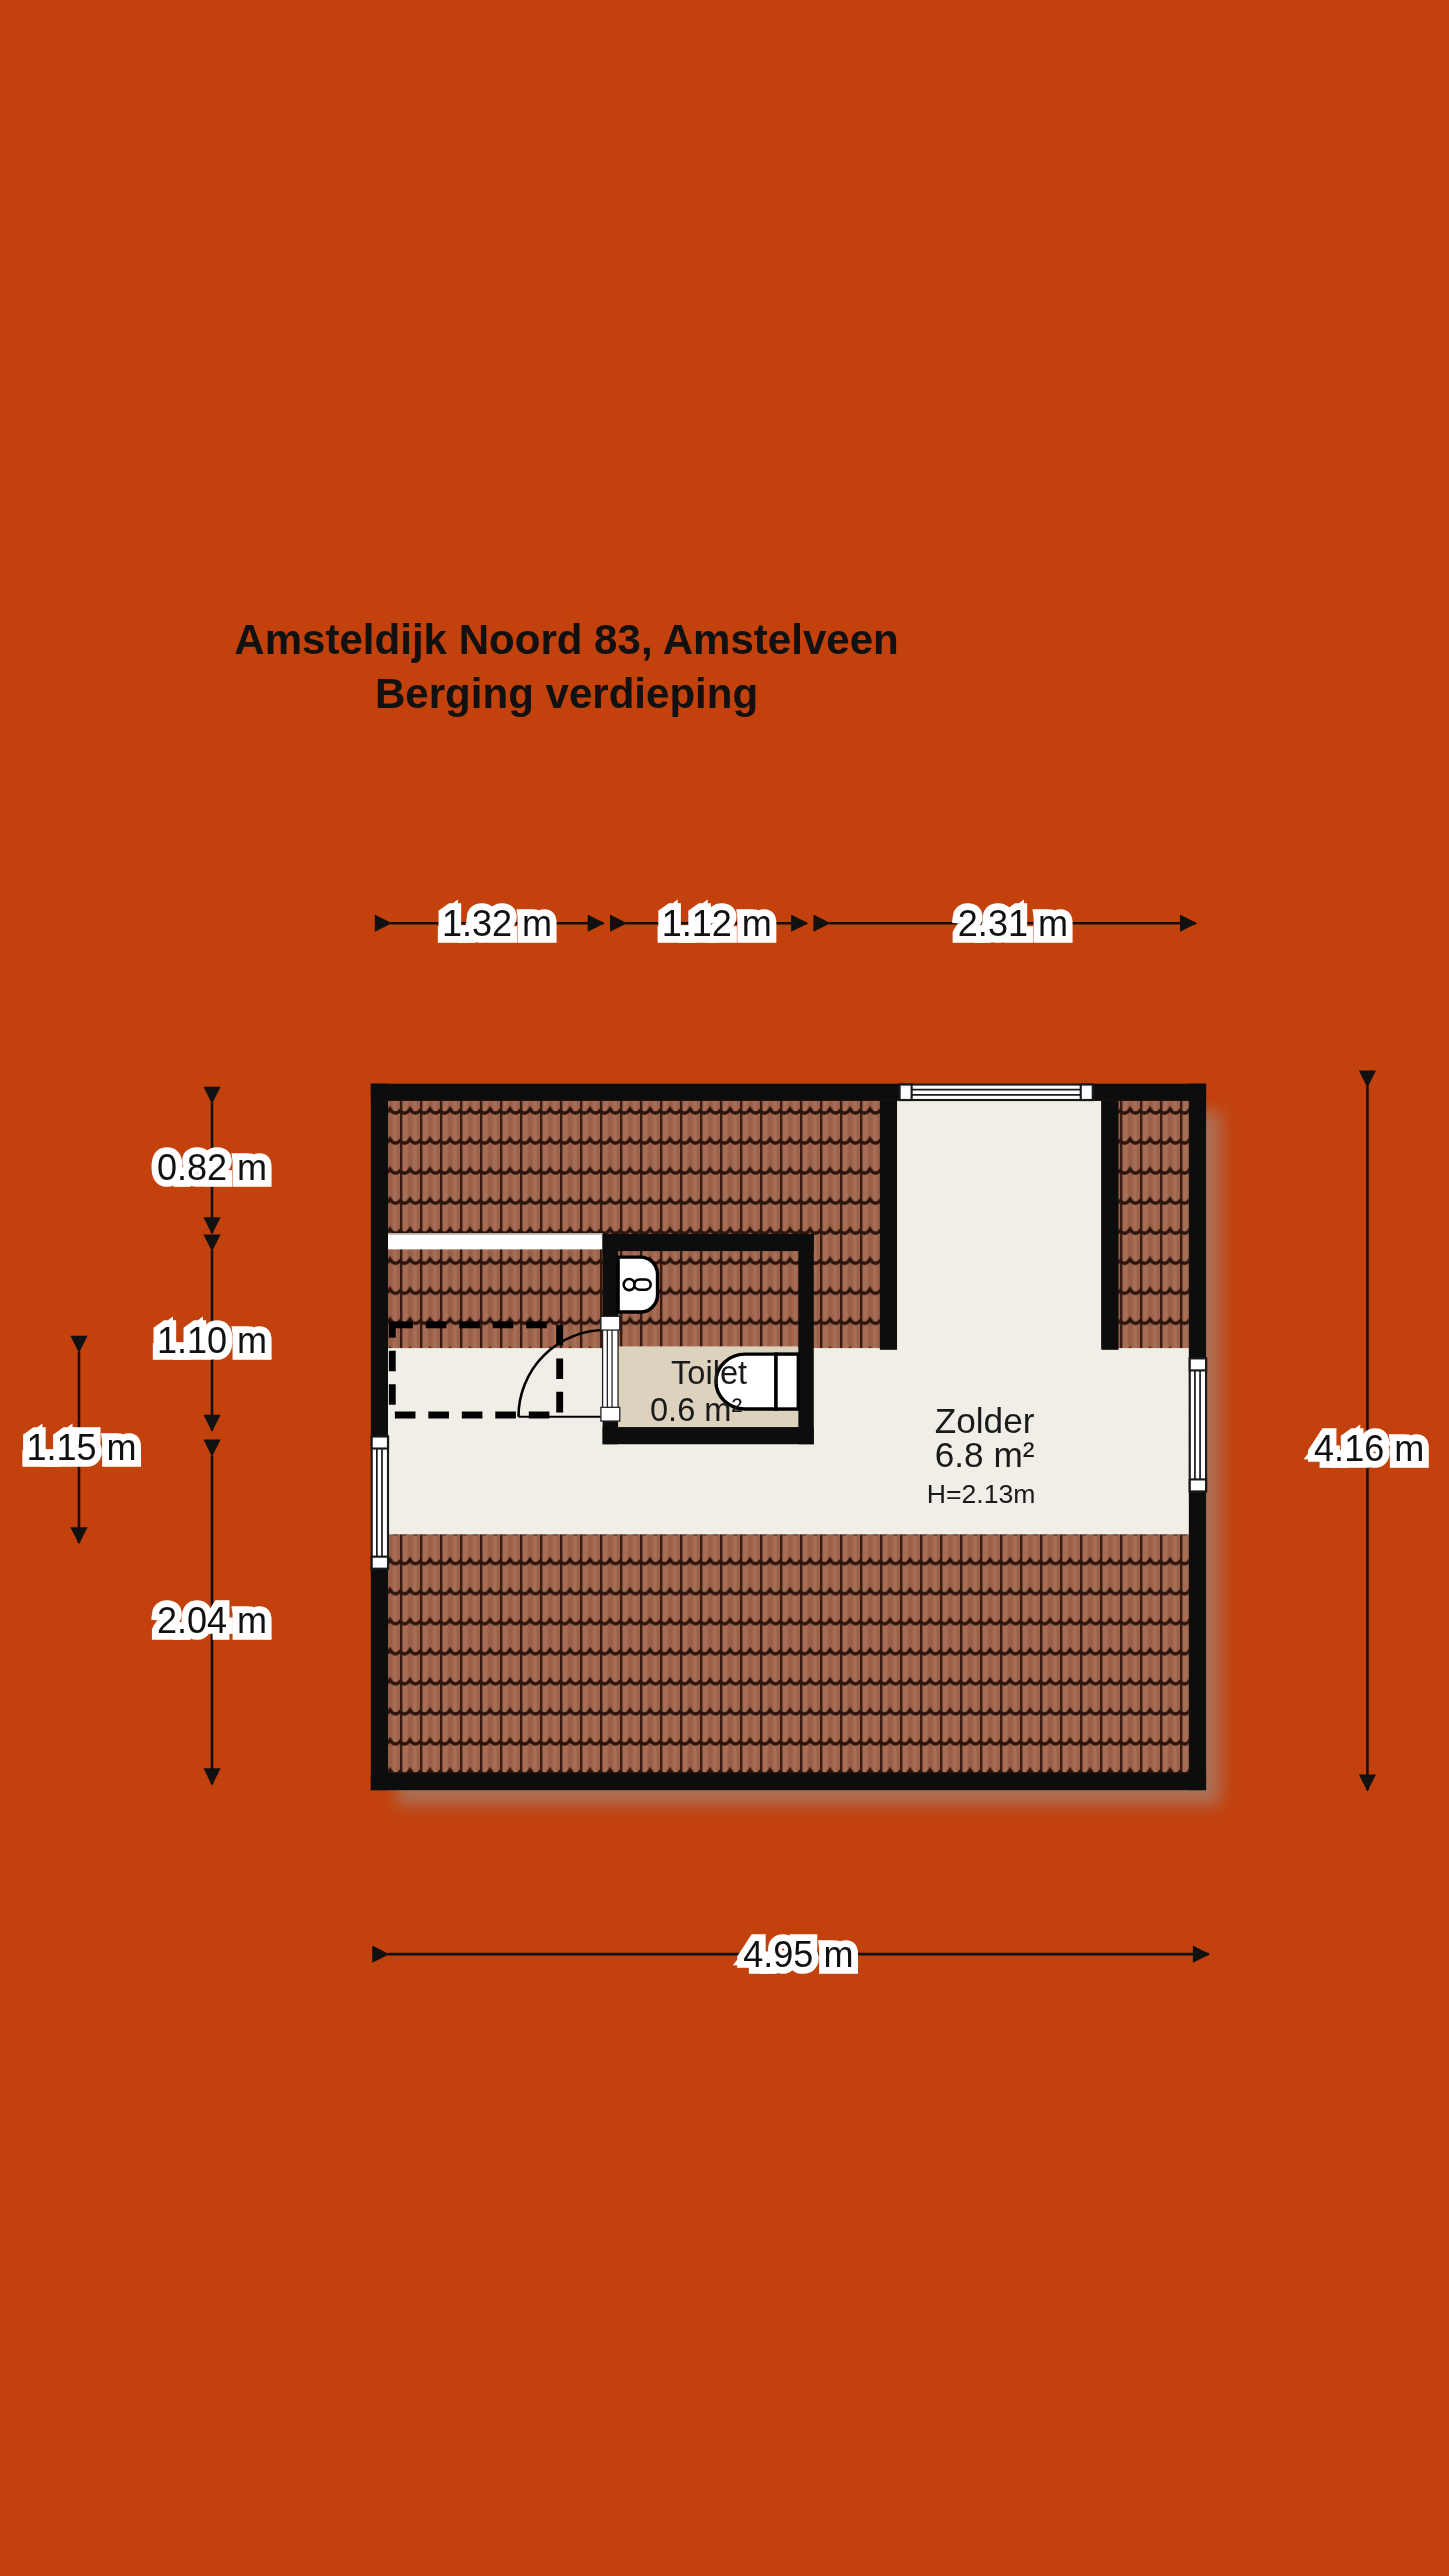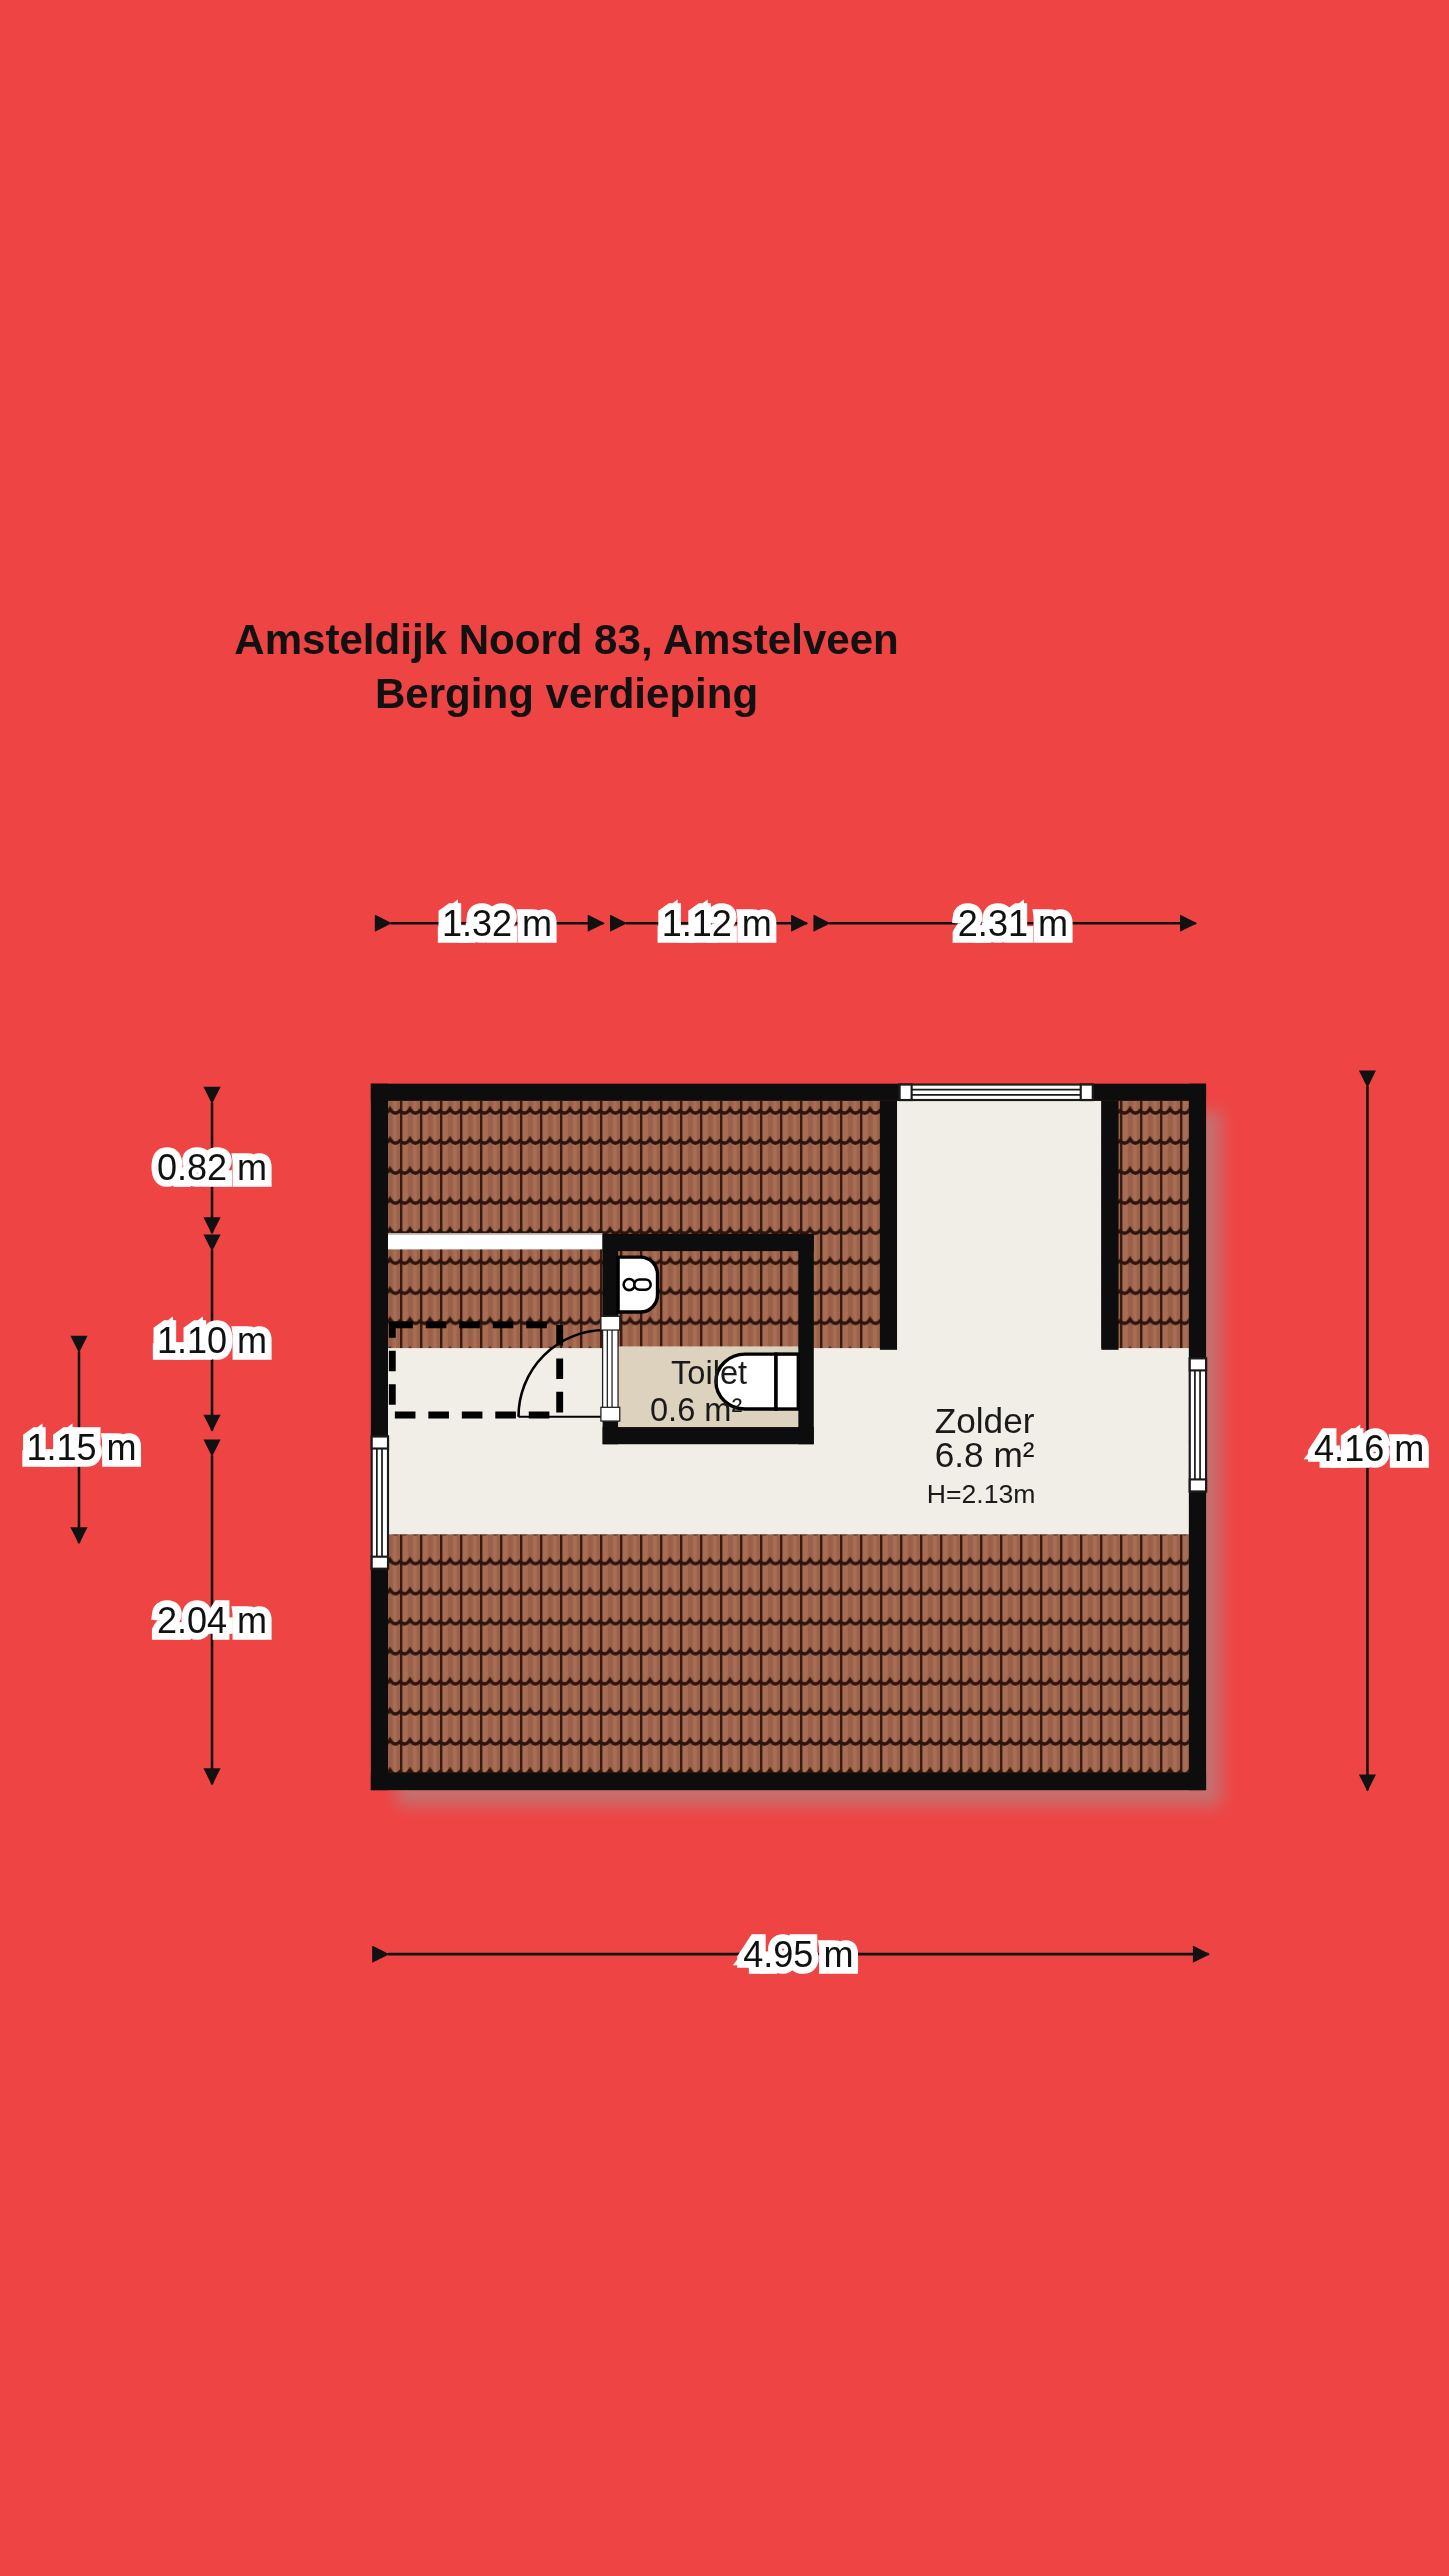--- a/index.html
+++ b/index.html
@@ -5,21 +5,21 @@
   html, body {
     margin: 0;
     padding: 0;
     background: #ffffff;
     font-family: "Liberation Sans", sans-serif;
   }
   .canvas {
     position: relative;
     width: 1449px;
     height: 2576px;
-    background: #ef4444;
+    background: #c2410c;
     overflow: hidden;
   }
   svg text {
     font-family: "Liberation Sans", sans-serif;
   }
   .plan-title {
     font-weight: bold;
     font-size: 49px;
     fill: #111111;
   }

